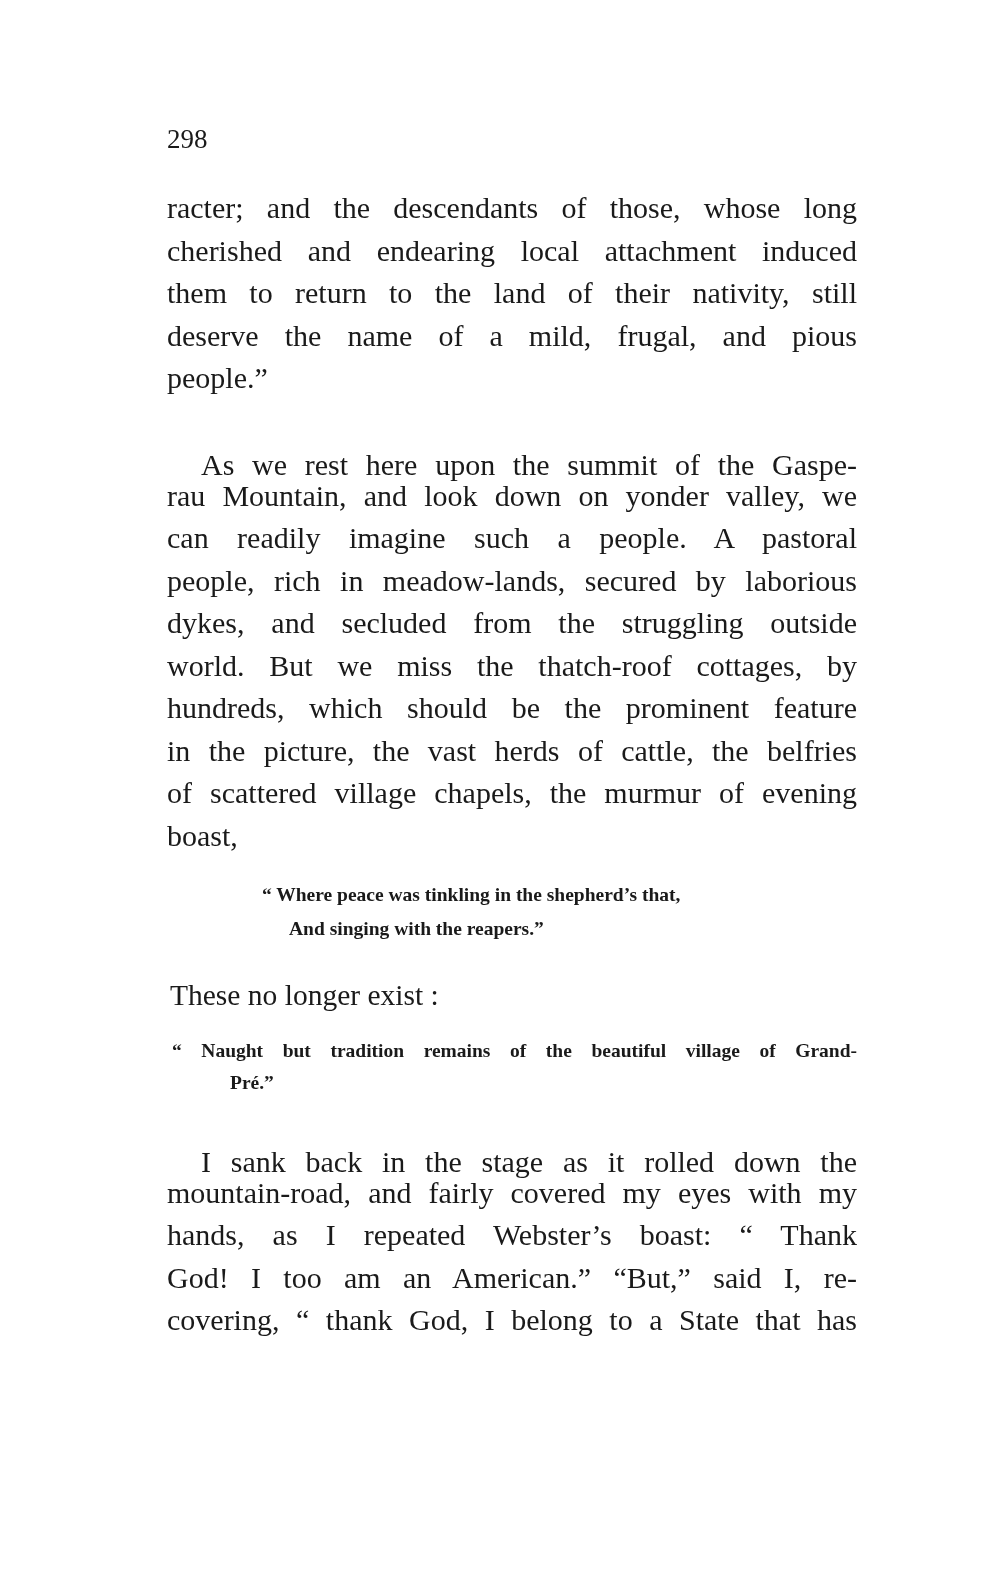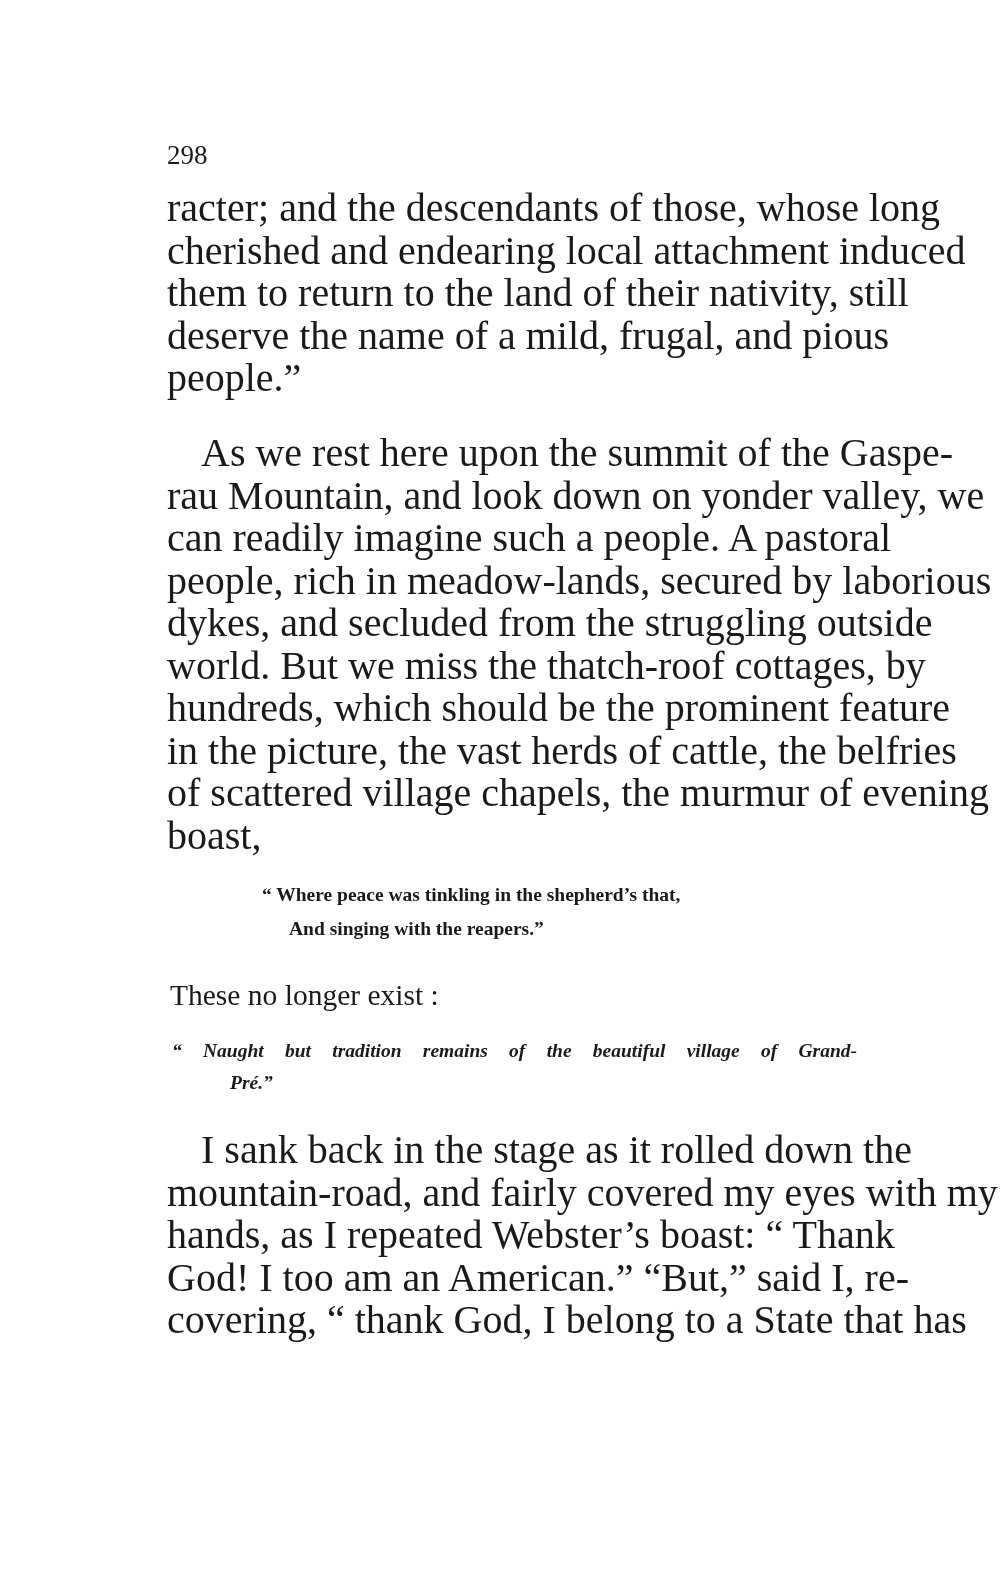--- a/index.html
+++ b/index.html
@@ -1,38 +1,38 @@
 <!DOCTYPE html>
 <html><head>
 <meta charset="utf-8">
 <style>
   html, body { margin: 0; padding: 0; background: #ffffff; }
   body {
     width: 1000px; height: 1569px; position: relative; overflow: hidden;
     font-family: "Liberation Serif", "DejaVu Serif", serif; color: #1a1a1a;
   }
   .page { position: absolute; left: 0; top: 0; width: 1000px; height: 1569px; }
-  .header { position: absolute; top: 140px; left: 167px; width: 690px; height: 36px; text-decoration: underline; }
+  .header { position: absolute; top: 124px; left: 167px; width: 690px; height: 36px; text-decoration: underline; }
   .page-number { position: absolute; left: 0; top: 0; font-size: 27px; }
   .running-head {
     position: absolute; left: 148px; top: 4px; font-size: 21px;
     letter-spacing: 11px; font-weight: bold;
   }
   .line {
-    position: absolute; left: 167px; width: 690px; font-size: 40px;
+    position: absolute; left: 167px; width: 690px; font-size: 30px;
     white-space: nowrap; text-align: justify; text-align-last: justify; line-height: 40px;
   }
   .line.last { text-align-last: left; }
-  .line.indent { left: 201px; width: 656px; }
+  .line.indent { left: 201px; width: 656px; margin-top: 12px; }
   .verse {
     position: absolute; font-size: 19.5px; font-weight: bold; white-space: nowrap; line-height: 30px;
   }
   .quote-line {
     position: absolute; left: 172px; width: 685px; font-size: 19.5px; font-weight: bold;
-    white-space: nowrap; text-align: justify; text-align-last: justify; line-height: 30px; font-style: italic;
+    white-space: nowrap; text-align: justify; text-align-last: justify; line-height: 30px;
   }
   .quote-line.last { text-align-last: left; left: 230px; width: auto; }
   .plain { position: absolute; left: 170px; font-size: 29.5px; white-space: nowrap; line-height: 40px; }
 </style>
 </head>
 <body>
 
 <div class="page">
 
   <div class="header">

